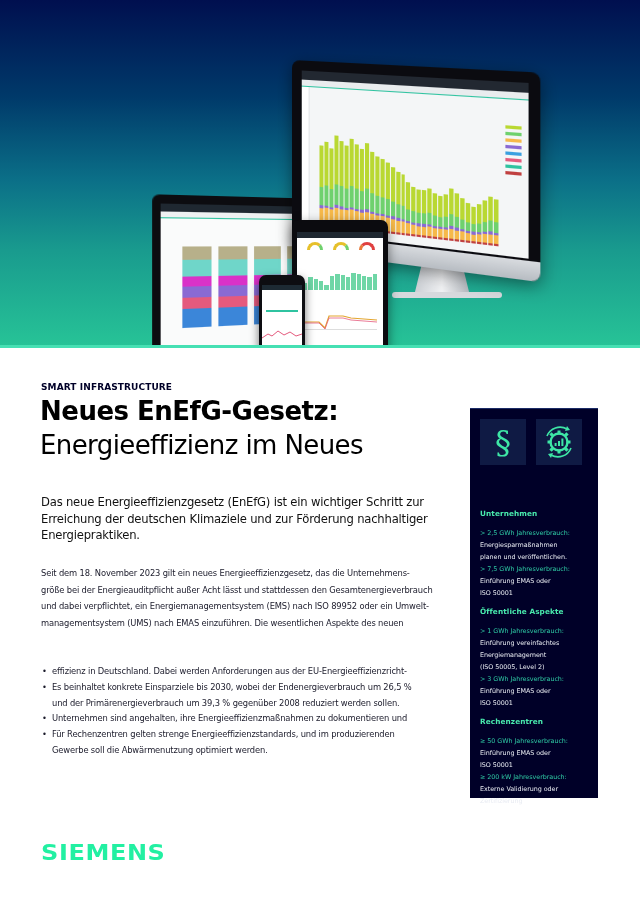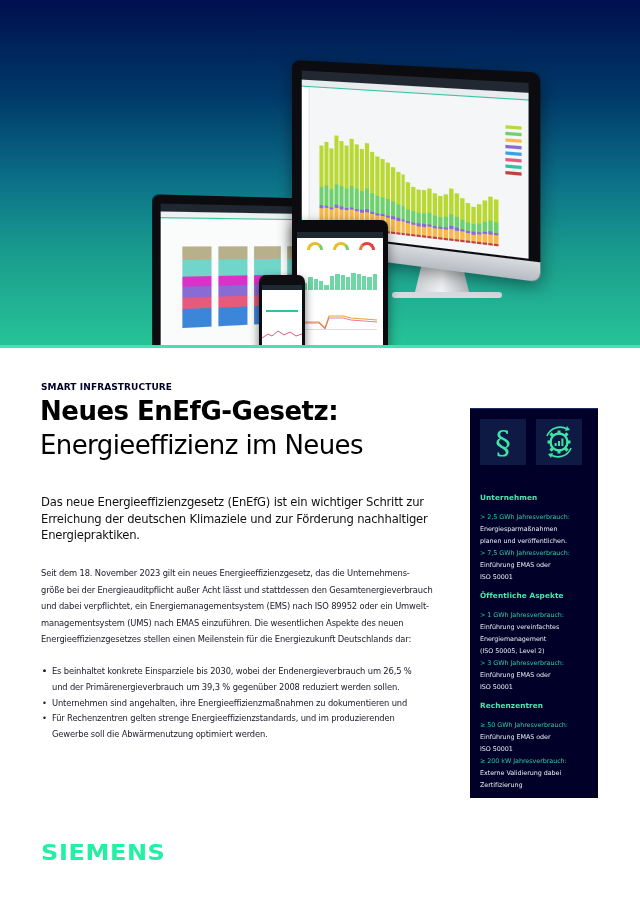--- a/index.html
+++ b/index.html
@@ -105,21 +105,21 @@
 
     
     .panel {
       position:absolute; left:470px; top:408px; width:128px; height:390px;
       background:#000028;
       border-top:1px solid #1b2b66;
     }
     .panel-icons { position:absolute; left:10px; top:10px; display:flex; gap:10px; }
     .icon-box { width:46px; height:46px; background:#0f1a44; display:flex; align-items:center; justify-content:center; }
     .paragraph-glyph { font-family:"DejaVu Serif", serif; color:#3ee6a6; font-size:32px; line-height:1; }
-    .panel-section { position:absolute; left:10px; width:112px; font-family:"DejaVu Sans", sans-serif; }
+    .panel-section { position:absolute; left:10px; width:112px; font-family:"DejaVu Sans", sans-serif;margin-top:16px; }
     .panel-head { color:#48e9ad; font-weight:bold; font-size:7.3px; letter-spacing:0.1px; margin-bottom:9px; }
     .panel-line { font-size:6.4px; line-height:12px; color:#e8ebf2; letter-spacing:-0.05px; }
     .panel-line.accent { color:#2ec9a4; }
 
     
     .logo {
       position:absolute; left:41px; top:840px;
       font-family:"DejaVu Sans", sans-serif; font-weight:bold; font-size:24px; letter-spacing:0.6px;
       color:#22f0a2; transform:scaleY(0.92); transform-origin:left top;
     }
@@ -493,26 +493,26 @@
 <h1 class="title-1">Neues EnEfG-Gesetz:</h1>
 <h2 class="title-2">Energieeffizienz im Neues</h2>
 
 <p class="lead">Das neue Energieeffizienzgesetz (EnEfG) ist ein wichtiger Schritt zur Erreichung der deutschen Klimaziele und zur Förderung nachhaltiger Energiepraktiken.</p>
 
 <div class="body-text">
   <div>Seit dem 18. November 2023 gilt ein neues Energieeffizienzgesetz, das die Unternehmens-</div>
   <div>größe bei der Energieauditpflicht außer Acht lässt und stattdessen den Gesamtenergieverbrauch</div>
   <div>und dabei verpflichtet, ein Energiemanagementsystem (EMS) nach ISO 89952 oder ein Umwelt-</div>
   <div>managementsystem (UMS) nach EMAS einzuführen. Die wesentlichen Aspekte des neuen</div>
-  <div>Energieeffizienzgesetzes stellen einen Meilenstein für die Energiezukunft Deutschlands dar:</div>
 </div>
 
 <ul class="bullets">
   <li>
     <span class="dot">•</span>
+    <div>effizienz in Deutschland. Dabei werden Anforderungen aus der EU-Energieeffizienzricht-</div>
   </li>
   <li>
     <span class="dot">•</span>
     <div>Es beinhaltet konkrete Einsparziele bis 2030, wobei der Endenergieverbrauch um 26,5 %</div>
     <div>und der Primärenergieverbrauch um 39,3 % gegenüber 2008 reduziert werden sollen.</div>
   </li>
   <li>
     <span class="dot">•</span>
     <div>Unternehmen sind angehalten, ihre Energieeffizienzmaßnahmen zu dokumentieren und</div>
   </li>
@@ -572,18 +572,18 @@
     <div class="panel-line">Einführung EMAS oder</div>
     <div class="panel-line">ISO 50001</div>
   </div>
 
   <div class="panel-section" style="top:292px">
     <div class="panel-head">Rechenzentren</div>
     <div class="panel-line accent">≥ 50 GWh Jahresverbrauch:</div>
     <div class="panel-line">Einführung EMAS oder</div>
     <div class="panel-line">ISO 50001</div>
     <div class="panel-line accent">≥ 200 kW Jahresverbrauch:</div>
-    <div class="panel-line">Externe Validierung dabei</div>
+    <div class="panel-line">Externe Validierung oder</div>
     <div class="panel-line">Zertifizierung</div>
   </div>
 </aside>
 
 <div class="logo">SIEMENS</div>
 
 </body></html>

